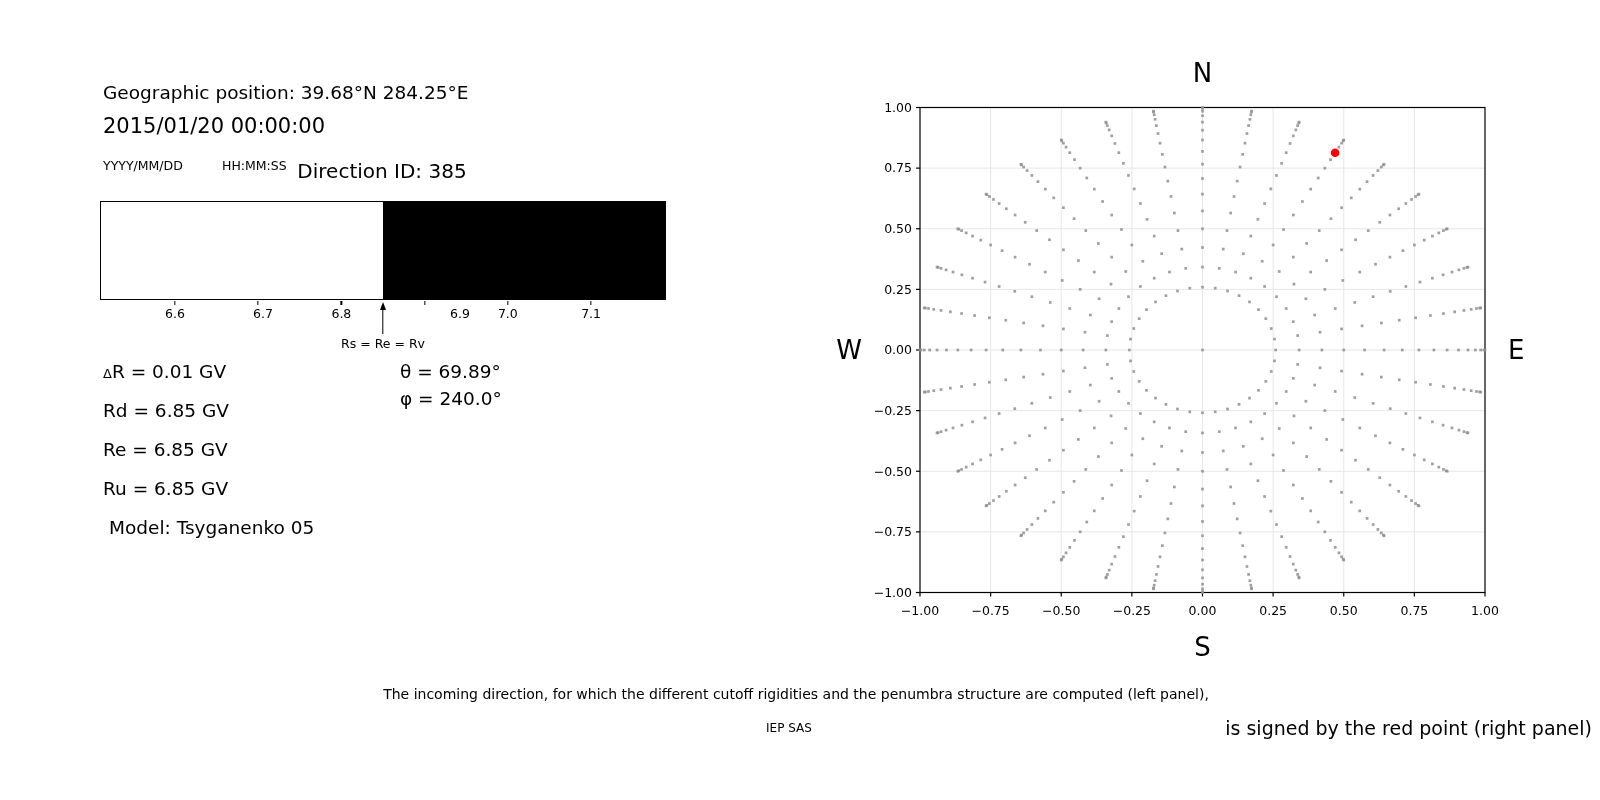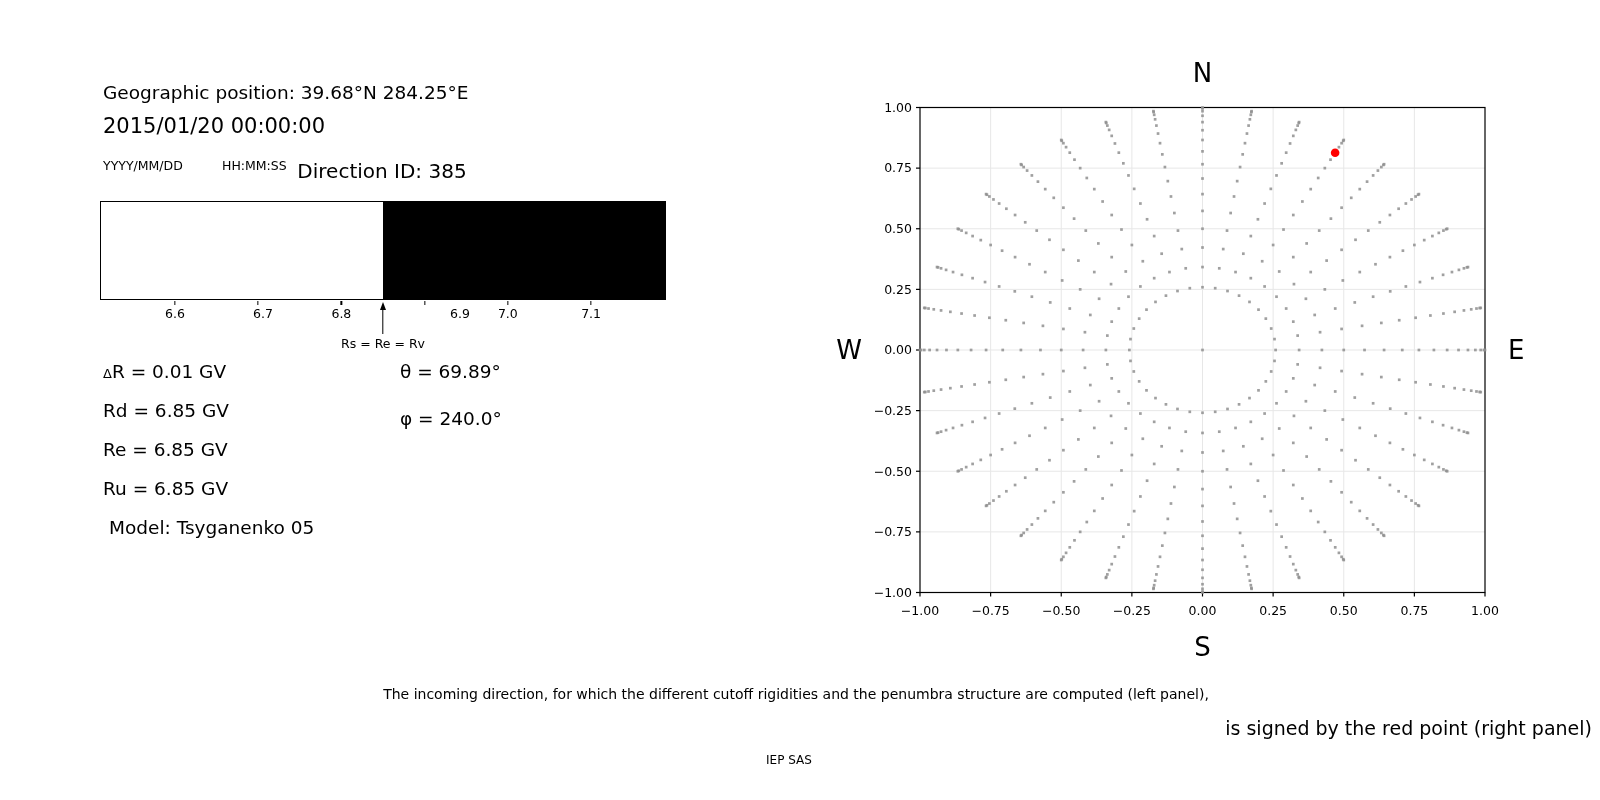--- a/index.html
+++ b/index.html
@@ -24,32 +24,32 @@
   .bar-marker{position:absolute;top:101px;width:0;height:0;}
   .arrow-head{position:absolute;left:0;top:0;transform:translateX(-50%);width:0;height:0;
               border-left:3.5px solid transparent;border-right:3.5px solid transparent;
               border-bottom:8px solid #000;}
   .arrow-shaft{position:absolute;left:0;top:7px;height:25px;width:1.4px;background:#000;transform:translateX(-50%);}
   .marker-label{position:absolute;left:0;top:35px;font-size:12.5px;transform:translateX(-50%);white-space:nowrap;}
   .param{left:103px;font-size:18.5px;}
   .p1{top:361px;} .p2{top:400px;} .p3{top:439px;} .p4{top:478px;} .p5{top:517px;margin-left:6px;}
   .delta{font-size:13px;}
   .pr{left:400px;width:250px;text-align:left;font-size:18.5px;}
-  .pr1{top:361px;} .pr2{top:408px;}
+  .pr1{top:361px;} .pr2{top:388px;}
   
   #dirsvg{position:absolute;left:820px;top:40px;}
   .compass{font-size:26px;fill:#000;}
   .ticklabel{font-size:12.5px;fill:#000;}
   .grid{stroke:#e7e7e7;stroke-width:1;}
   .tickline{stroke:#000;stroke-width:1.2;}
   .frame{fill:none;stroke:#000;stroke-width:1.2;}
   
   #cap1{left:0;top:686px;width:1592px;text-align:center;font-size:14px;}
   #cap2{left:0;top:718px;width:1592px;text-align:right;font-size:19px;}
-  #credit{left:0;top:754px;width:1578px;text-align:center;font-size:12px;}
+  #credit{left:0;top:722px;width:1578px;text-align:center;font-size:12px;}
 </style>
 </head>
 <body>
 
 <div class="abs" id="geo">Geographic position: 39.68°N 284.25°E</div>
 <div class="abs" id="dt">2015/01/20 00:00:00</div>
 <div class="abs" id="fmt-date">YYYY/MM/DD</div>
 <div class="abs" id="fmt-time">HH:MM:SS</div>
 <div class="abs" id="dirid">Direction ID: 385</div>
 

